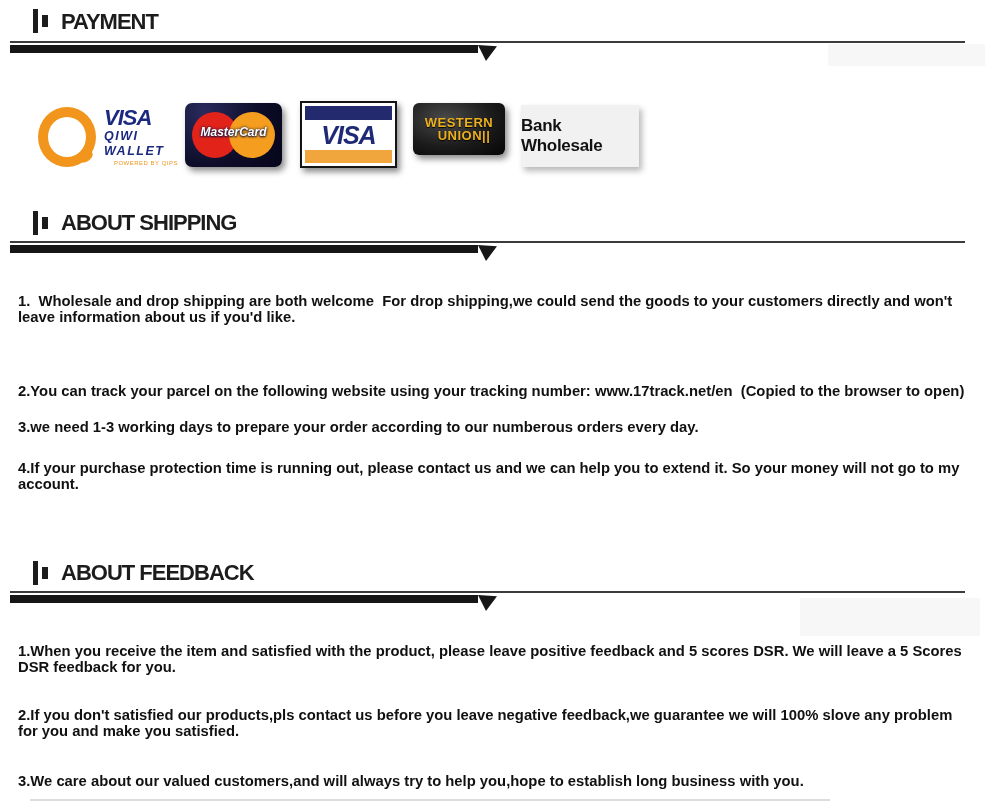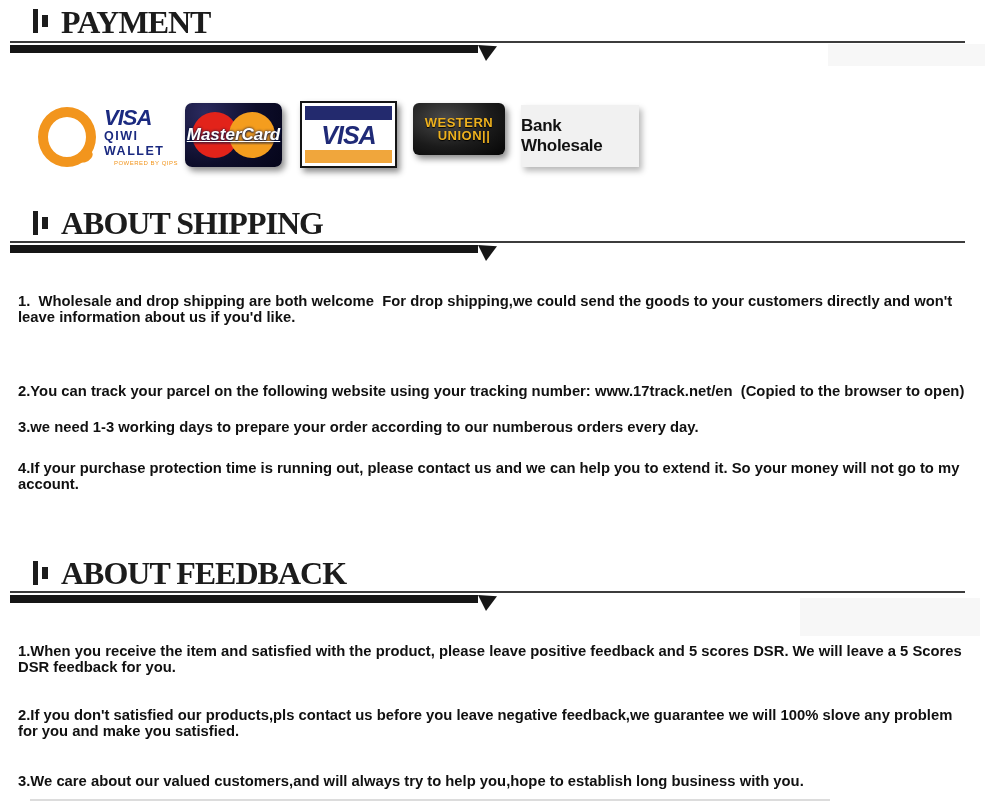--- a/index.html
+++ b/index.html
@@ -5,22 +5,22 @@
   html,body { margin:0; padding:0; background:#ffffff; }
   #page {
     position:relative; width:985px; height:803px;
     background:#ffffff; overflow:hidden;
     font-family:"Liberation Sans", sans-serif;
   }
 
   
   .sec-title {
     position:absolute; left:61px;
-    font-family:Liberation Serif, serif;
-    font-size:32px; letter-spacing:-1px; color:#1c1c1c;
+    font-family:Liberation Sans, sans-serif;
+    font-size:22px; letter-spacing:-1px; color:#1c1c1c;
     white-space:nowrap; line-height:30px; font-weight:600;
   }
   .marker { position:absolute; left:33px; width:20px; height:28px; }
   .marker .bar-tall {
     position:absolute; left:0; top:1px; width:5px; height:24px; background:#1c1c1c;
   }
   .marker .bar-short {
     position:absolute; left:9px; top:7px; width:6px; height:12px; background:#1c1c1c;
   }
   .rule-thin {
@@ -47,40 +47,39 @@
     content:""; position:absolute; right:-5px; bottom:-7px;
     width:11px; height:15px; background:#f2951d;
     border-radius:65% 35% 70% 30%; transform:rotate(38deg);
   }
   .qiwi-text { margin-left:8px; display:flex; flex-direction:column; align-items:flex-start; }
   .qiwi-visa {
     font-style:italic; font-weight:bold; font-size:22px; line-height:22px;
     color:#1b2a80; letter-spacing:-1px;
   }
   .qiwi-name {
-    font-weight:bold; font-size:12.5px; line-height:15px; color:#1b2a80; letter-spacing:1.5px;
+    font-weight:bold; font-size:12.5px; line-height:15px; color:#1b2a80; letter-spacing:1.5px;font-style:italic;
   }
   .qiwi-tag {
     align-self:flex-end; font-size:6px; line-height:8px; color:#f2951d; letter-spacing:0.5px;
   }
 
   
   #mastercard {
     left:185px; top:103px; width:97px; height:64px; border-radius:7px;
     background:radial-gradient(circle at 20% 15%, #2a2a5e 0%, #0d0d2a 55%, #05051a 100%);
     box-shadow:3px 4px 6px rgba(0,0,0,0.45);
   }
   .mc-circle { position:absolute; width:46px; height:46px; border-radius:50%; top:9px; }
   .mc-red    { left:7px;  background:#e2231a; }
   .mc-orange { left:44px; background:#f49d1e; }
   .mc-label {
     position:absolute; left:0; right:0; top:22px; text-align:center;
-    font-style:italic; font-weight:bold; font-size:17px; color:#ffffff;
+    font-style:italic; font-weight:bold; font-size:12px; color:#ffffff;
     text-shadow:0 1px 2px #001040, 0 0 3px #001040;
-    text-decoration:underline;
   }
 
   
   #visa {
     left:300px; top:101px; width:97px; height:67px; background:#ffffff;
     border:2px solid #141414; box-shadow:3px 4px 6px rgba(0,0,0,0.45);
     display:flex; flex-direction:column; padding:3px; gap:0;
   }
   .visa-bar-top    { height:14px; background:#232a6e; }
   .visa-mid        { flex:1; display:flex; align-items:center; justify-content:center; }

